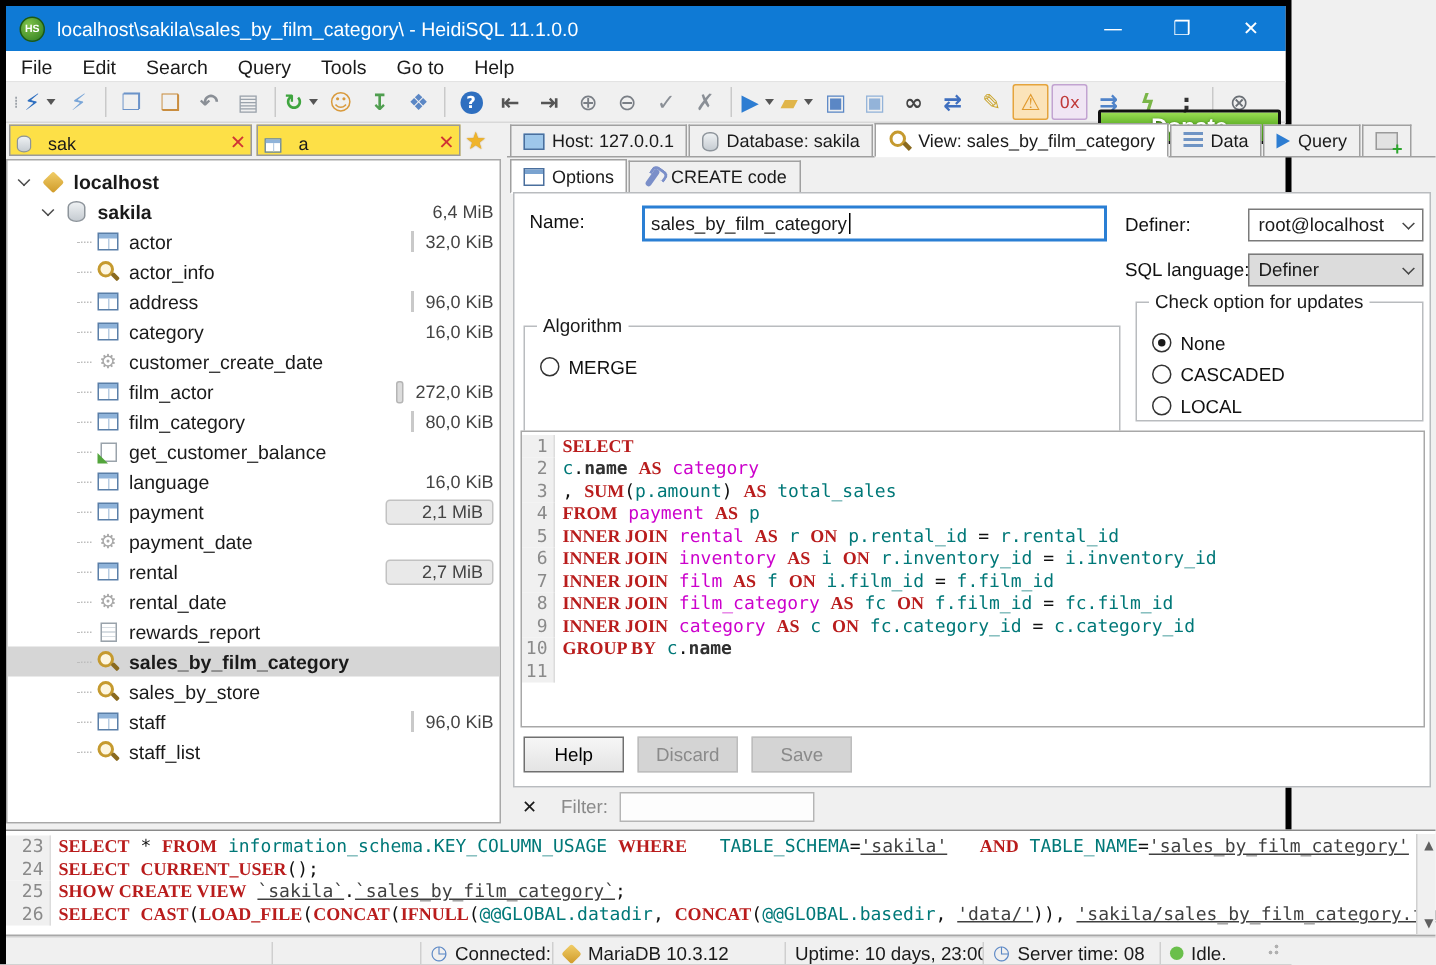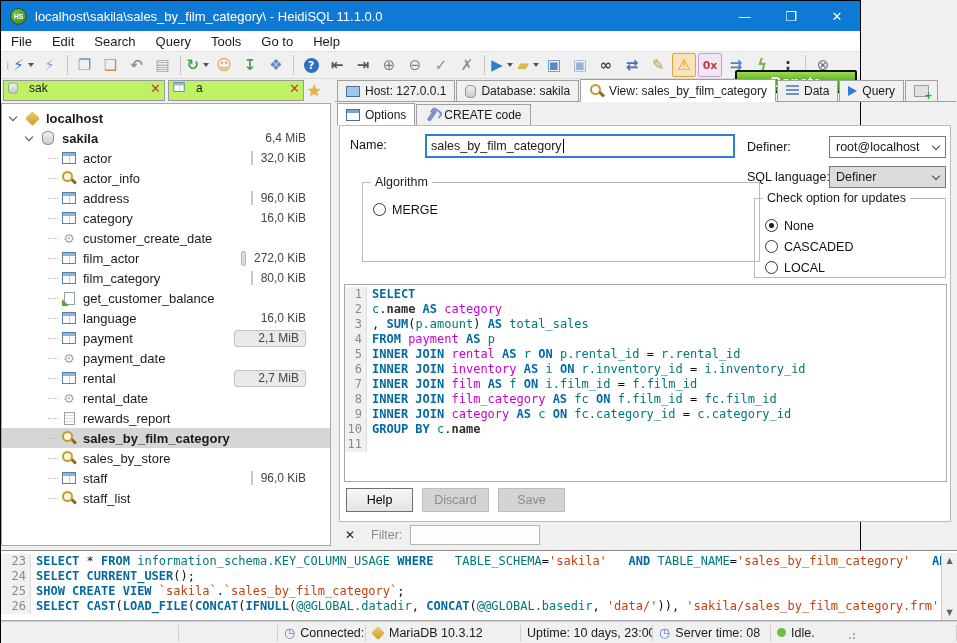--- a/index.html
+++ b/index.html
@@ -1,18 +1,18 @@
 <!DOCTYPE html>
 <html><head>
 <meta charset="utf-8">
 <style>
   * { margin:0; padding:0; box-sizing:border-box; }
   html,body { width:957px; height:643px; overflow:hidden; }
   body { font-family:"Liberation Sans", sans-serif; font-size:12px; color:#1a1a1a; background:#f0f0f0; }
-  #window { position:relative; width:861px; height:643px; border:1px solid #000000; background:#f0f0f0; }
+  #window { position:relative; width:861px; height:643px; border:4px solid #000000; background:#f0f0f0; }
 
   
   #titlebar { position:absolute; left:0; top:0; width:100%; height:30px; background:#0f7ad5; display:flex; align-items:center; color:#fff; }
   #appicon { width:17px; height:17px; border-radius:50%; background:radial-gradient(circle at 35% 30%, #7ec24a, #2e7d1e); margin:0 8px 0 9px; color:#fff; font-size:7px; font-weight:bold; display:flex; align-items:center; justify-content:center; border:1px solid #1d5a12; }
   #wintitle { font-size:13px; }
   #wincontrols { margin-left:auto; display:flex; height:100%; }
   .winbtn { width:46px; height:100%; display:flex; align-items:center; justify-content:center; font-size:13px; font-family:"DejaVu Sans", sans-serif; }
 
   
   #menubar { position:absolute; left:0; top:30px; width:100%; height:21px; background:#fff; display:flex; align-items:center; border-bottom:1px solid #e3e3e3; }
@@ -27,28 +27,28 @@
   .tbtn .circle { width:15px; height:15px; border-radius:50%; display:flex; align-items:center; justify-content:center; font-size:11px; }
   .tbtn .dd { width:0; height:0; border-left:3px solid transparent; border-right:3px solid transparent; border-top:4px solid #555; margin-left:4px; }
   .tbtn.hl-o { background:#fbe3b9; border-color:#e5a43c; }
   .tbtn.hl-p { background:#f0e6f4; border-color:#c2a3d1; }
   .tsep { width:1px; height:20px; background:#c9c9c9; margin:0 4px; }
   #donate { position:absolute; right:3px; top:18px; width:122px; height:23px; background:linear-gradient(#9ade52, #54a71f 55%, #3f8c12); border:2px solid #101010; color:#fff; font-weight:bold; font-size:15px; display:flex; align-items:center; justify-content:center; text-shadow:0 1px 2px #24510c; border-radius:2px; }
 
   
   #sidebar { position:absolute; left:0; top:78px; width:330px; height:467px; }
   #filters { display:flex; align-items:center; height:23px; padding:1px 2px; }
-  .filterbox { height:21px; background:#bef264; border:1px solid #9a9a9a; display:flex; align-items:flex-start; padding:0 3px; }
+  .filterbox { height:21px; background:#fde047; border:1px solid #9a9a9a; display:flex; align-items:flex-end; padding:0 3px; }
   #filter-db-box { width:162px; margin-right:3px; }
   #filter-table-box { width:136px; margin-right:3px; }
   .filterbox .ftext { flex:1; font-size:12px; padding-left:4px; }
   .redx { color:#d03434; font-weight:bold; font-size:13px; font-family:"DejaVu Sans", sans-serif; }
   .star { color:#f0b429; font-size:16px; font-family:"DejaVu Sans", sans-serif; text-shadow:0 0 1px #b27c0e; }
   #tree { position:absolute; left:0; top:24px; width:330px; height:443px; background:#fff; border:1px solid #a8a8a8; overflow:hidden; padding-top:4px; }
-  .trow { height:20px; display:flex; align-items:center; padding-right:24px; position:relative; }
+  .trow { height:20px; display:flex; align-items:center; padding-right:4px; position:relative; }
   .trow.sel { background:#d6d6d6; }
   .chev { width:6px; height:6px; border-right:1.5px solid #4a4a4a; border-bottom:1.5px solid #4a4a4a; transform:rotate(45deg); margin-right:8px; margin-top:-3px; flex:none; }
   .guide { width:10px; border-bottom:1px dotted #bdbdbd; margin-right:3px; flex:none; }
   .tico { width:16px; height:16px; flex:none; margin-right:6px; display:flex; align-items:center; justify-content:center; position:relative; }
   .tlabel { font-size:13px; white-space:nowrap; }
   .tlabel.b { font-weight:bold; }
   .tspace { flex:1; }
   .tsize { font-size:12px; color:#444; white-space:nowrap; }
   .bar-thin { width:2px; height:14px; background:#c9c9c9; margin-right:8px; }
   .bar-small { width:5px; height:15px; background:#dcdcdc; border:1px solid #b5b5b5; border-radius:2px; margin-right:8px; }
@@ -94,39 +94,39 @@
   #name-row { position:absolute; left:10px; top:12px; display:flex; align-items:center; }
   #name-input { position:absolute; left:85px; top:8px; width:310px; height:24px; border:2px solid #2a7fd4; background:#fff; display:flex; align-items:center; padding:0 4px; font-size:12.5px; }
   .caret { display:inline-block; width:1px; height:14px; background:#000; margin-left:1px; }
   #definer-lbl { position:absolute; left:407px; top:14px; }
   #definer-combo { position:absolute; left:489px; top:10px; width:117px; }
   #sqlsec-lbl { position:absolute; left:407px; top:44px; }
   #sqlsec-combo { position:absolute; left:489px; top:40px; width:117px; background:#dcdcdc; }
   .combo { height:22px; border:1px solid #7a7a7a; background:#fff; display:flex; align-items:center; padding:0 6px; font-size:12.5px; }
   .cchev { width:6px; height:6px; border-right:1.5px solid #444; border-bottom:1.5px solid #444; transform:rotate(45deg); margin-left:auto; margin-top:-3px; }
   .group { position:absolute; border:1px solid #b9bcbf; padding:16px 10px 6px; }
-  #grp-algorithm { left:6px; top:56px; width:398px; height:80px;margin-left:16px; }
+  #grp-algorithm { left:6px; top:88px; width:398px; height:80px; }
   #grp-checkopt { left:414px; top:72px; width:192px; height:80px; }
   .legend { position:absolute; top:-8px; left:8px; background:#fff; padding:0 4px; font-size:12.5px; }
   .radio-row { display:flex; align-items:center; height:21px; }
   .rad { width:13px; height:13px; border:1px solid #333; border-radius:50%; background:#fff; display:flex; align-items:center; justify-content:center; margin-right:6px; flex:none; }
   .rad.on::after { content:''; width:5px; height:5px; border-radius:50%; background:#1a1a1a; }
   .radio-row .lbl { font-size:12.5px; }
 
   
   .codebox { background:#fff; border:1px solid #a8a8a8; font-family:"DejaVu Sans Mono", monospace; font-size:12px; overflow:hidden; }
   #editor { position:absolute; left:4px; top:158px; width:603px; height:198px; padding-top:2px; }
   .cline { display:flex; height:15px; line-height:15px; white-space:pre; }
   .ln { width:22px; text-align:right; padding-right:4px; color:#8a8a8a; background:#f0f0f0; border-right:1px solid #dcdcdc; flex:none; }
   .code { padding-left:5px; }
-  .sg-kw { color:#0369a1; font-weight:bold; }
+  .sg-kw { color:#b91c1c; font-weight:bold;font-family:Liberation Serif, serif; }
   .sg-tbl { color:#cc00cc; }
   .sg-id { color:#007878; }
   .sg-fn { color:#303030; font-weight:bold; }
-  .sg-str { color:#c2410c; }
+  .sg-str { color:#404040;text-decoration:underline; }
   .sg-pl { color:#101010; }
 
   
   #btnrow { position:absolute; left:6px; top:362px; display:flex; }
   .btn { width:67px; height:24px; border:1px solid #707070; background:linear-gradient(#f6f6f6,#e4e4e4); font-size:12.5px; display:flex; align-items:center; justify-content:center; margin-right:9px; }
   .btn.disabled { background:#d4d4d4; color:#8a8a8a; border-color:#bdbdbd; }
 
   
   #filterbar { position:absolute; left:0px; top:445px; width:621px; height:22px; display:flex; align-items:center; }
   #filterbar .x { font-weight:bold; font-size:12px; margin:0 16px 0 10px; font-family:"DejaVu Sans", sans-serif; }
@@ -253,21 +253,21 @@
         <button class="tbtn">
           <span class="glyph" style="color: rgb(63, 111, 191); font-weight: bold;">⇄</span>
         </button>
         <button class="tbtn">
           <span class="glyph" style="color: rgb(201, 162, 39);">✎</span>
         </button>
         <button class="tbtn hl-o">
           <span class="glyph" style="color: rgb(224, 154, 47);">⚠</span>
         </button>
         <button class="tbtn hl-p">
-          <span class="glyph sm" style="color: rgb(192, 58, 58); font-weight: bold;">0x</span>
+          <span class="glyph sm" style="color: rgb(192, 58, 58); font-weight: normal;">0x</span>
         </button>
         <button class="tbtn">
           <span class="glyph" style="color: rgb(79, 131, 201); font-weight: bold;">⇉</span>
         </button>
         <button class="tbtn">
           <span class="glyph" style="color: rgb(122, 182, 72); font-weight: bold;">ϟ</span>
         </button>
         <button class="tbtn">
           <span class="glyph" style="color: rgb(51, 51, 51); font-weight: bold;">;</span>
         </button>

